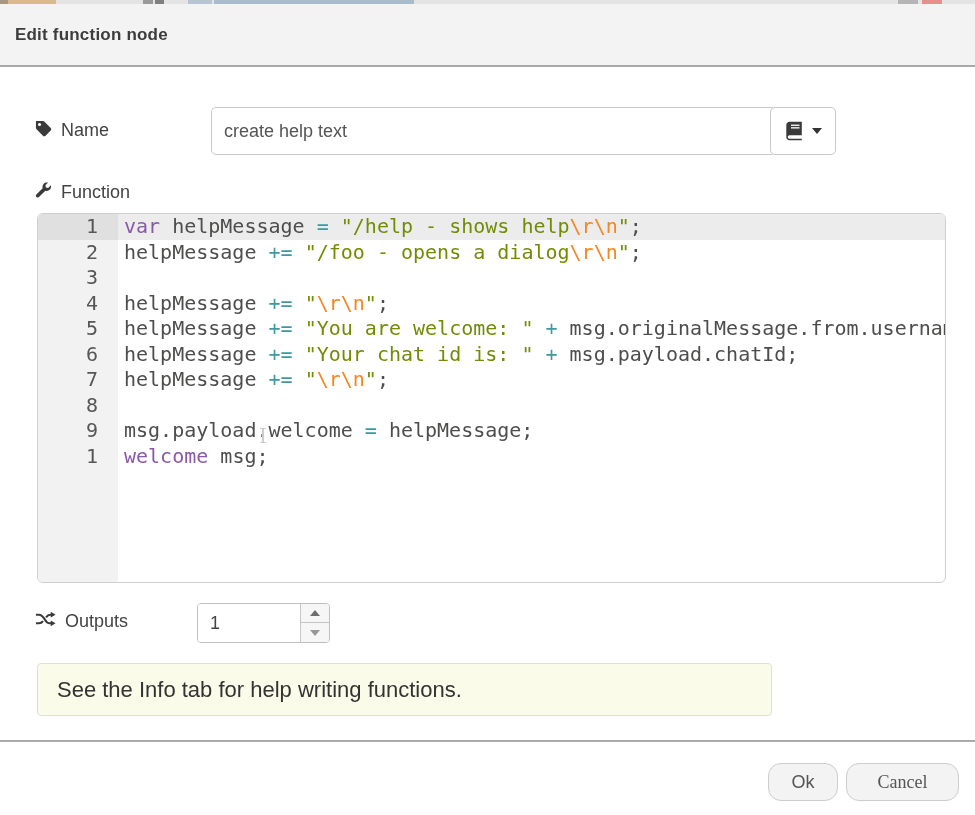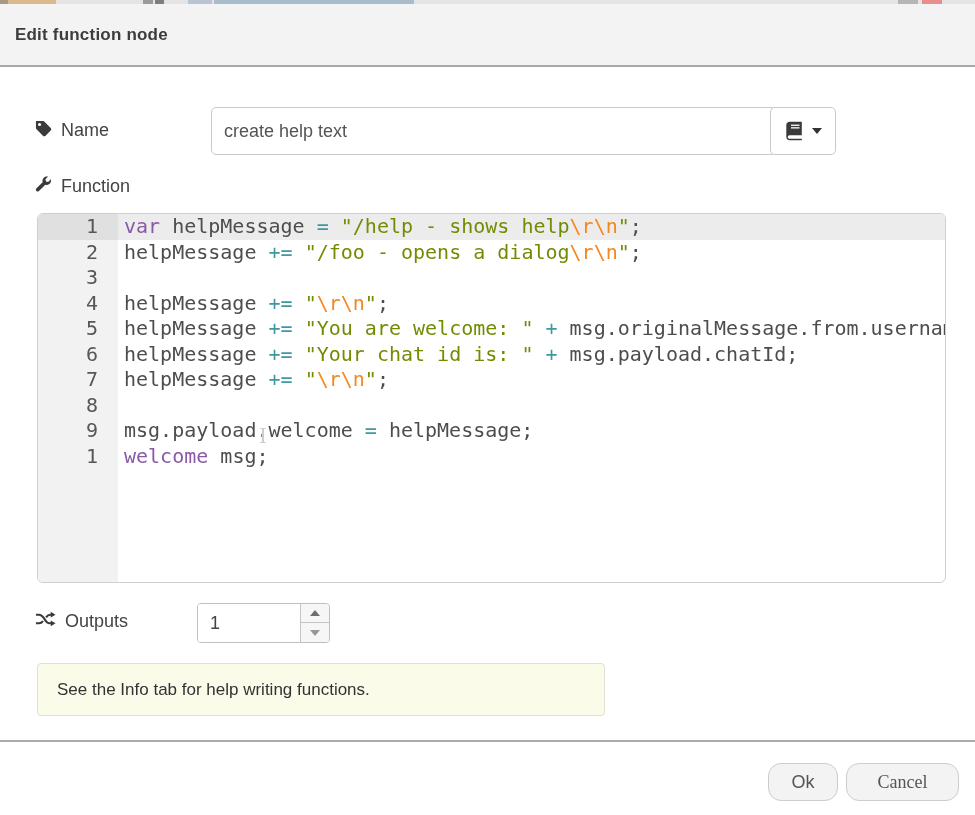--- a/index.html
+++ b/index.html
@@ -75,24 +75,24 @@
     padding:0 0 0 12px;font-family:"Liberation Sans",sans-serif;font-size:18px;color:#444;box-sizing:border-box;
   }
   .spin-buttons{position:absolute;right:0;top:0;width:28px;height:100%;border-left:1px solid #c5c5c5;background:#f6f6f6;}
   .spin-btn{height:50%;display:flex;align-items:center;justify-content:center;cursor:pointer;box-sizing:border-box;}
   .spin-btn.up{border-bottom:1px solid #c5c5c5;}
   .tri-up{width:0;height:0;border-left:5px solid transparent;border-right:5px solid transparent;border-bottom:6px solid #6e6e6e;}
   .tri-down{width:0;height:0;border-left:5px solid transparent;border-right:5px solid transparent;border-top:6px solid #979797;}
 
   
   .info-box{
-    position:absolute;left:37px;top:663px;width:568px;height:53px;box-sizing:border-box;
+    position:absolute;left:37px;top:663px;width:735px;height:53px;box-sizing:border-box;
     background:var(--info-bg,#fbfbe9);border:1px solid #e0e0d4;border-radius:4px;
     display:flex;align-items:center;padding-left:19px;
-    font-size:17px;color:#333;
+    font-size:22px;color:#333;
   }
 
   
   .footer-divider{position:absolute;left:0;top:740px;width:100%;height:2px;background:#ababab;}
   .btn{
     position:absolute;top:763px;height:38px;box-sizing:border-box;
     background:#f3f3f3;border:1px solid #cdcdcd;border-radius:13px;
     font-family:"Liberation Sans",sans-serif;font-size:18px;color:#555;
     display:flex;align-items:center;justify-content:center;cursor:pointer;
   }
@@ -127,21 +127,21 @@
 <input class="name-input" type="text" value="create help text" style="">
 <div class="lib-button">
   <svg viewBox="0 0 20 20" width="20" height="20">
     <path fill="#3a3a3a" d="M4.6 0.8 H16.8 V14.2 H4.7 C3.6 14.2 2.8 15 2.8 16 C2.8 17 3.6 17.8 4.7 17.8 H16.8 V19.2 H4.6 C2.7 19.2 1.3 17.8 1.3 16 V4 C1.3 2.2 2.7 0.8 4.6 0.8 Z"></path>
     <rect x="6" y="3.6" width="8.5" height="1.3" fill="#ffffff"></rect>
     <rect x="6" y="6.2" width="8.5" height="1.3" fill="#ffffff"></rect>
   </svg>
   <span class="caret-down"></span>
 </div>
 
-<div class="row-label" style="top:176px;">
+<div class="row-label" style="top:182px;">
   <svg viewBox="0 0 18 18" width="17" height="17">
     <path fill="#3a3a3a" d="M17 4.7 A4.8 4.8 0 0 1 10.9 9.3 L4.2 16 A2 2 0 0 1 1.4 13.2 L8.1 6.5 A4.8 4.8 0 0 1 13.9 0.6 L11 3.5 L11.6 5.8 L13.9 6.4 L16.8 3.5 A4.8 4.8 0 0 1 17 4.7 Z"></path>
   </svg>
   <span>Function</span>
 </div>
 
 <div class="editor">
   <div class="gutter">
       <div class="gutter-cell active">1</div>
       <div class="gutter-cell">2</div>

